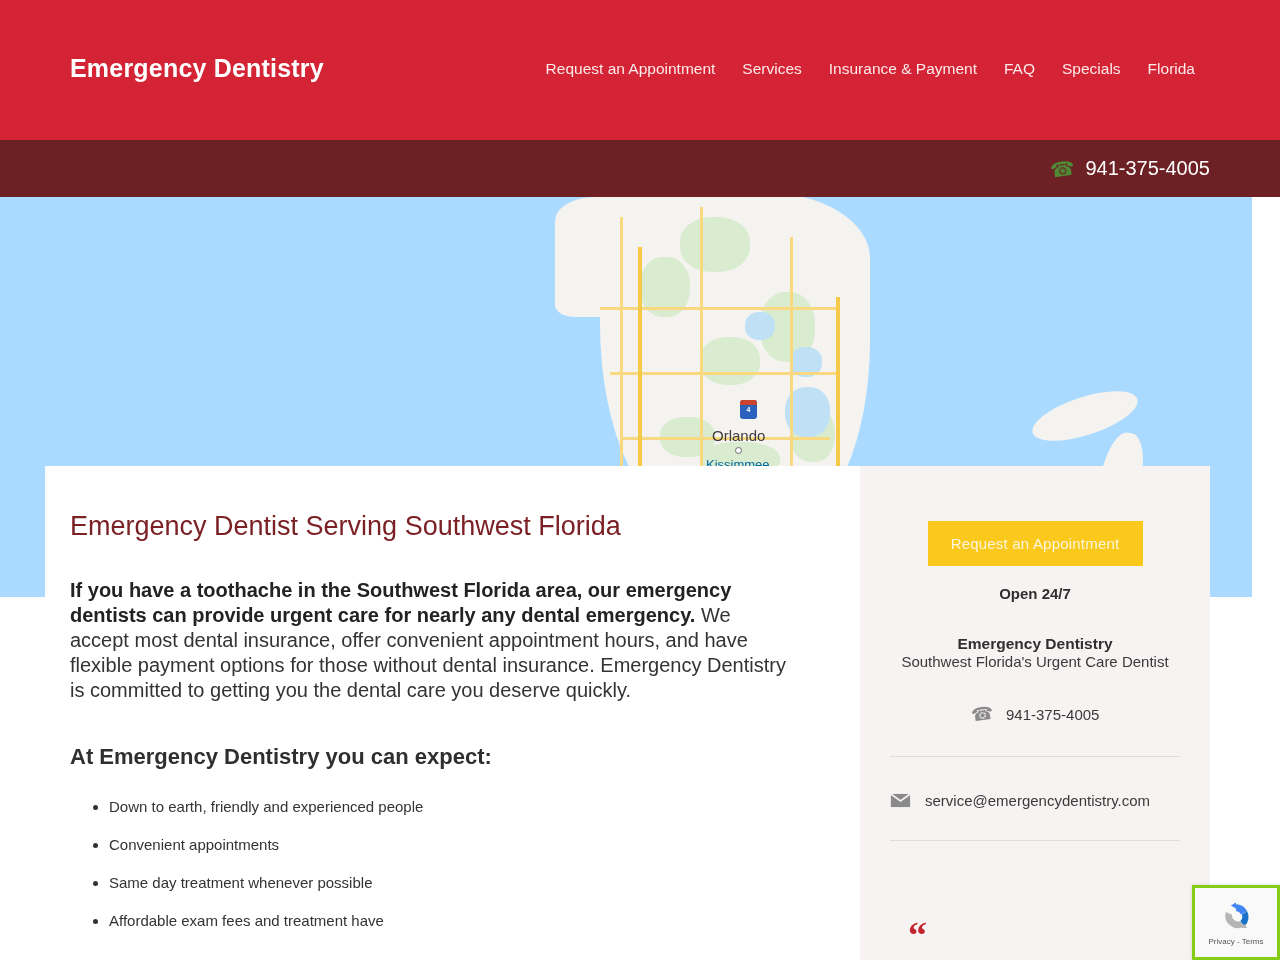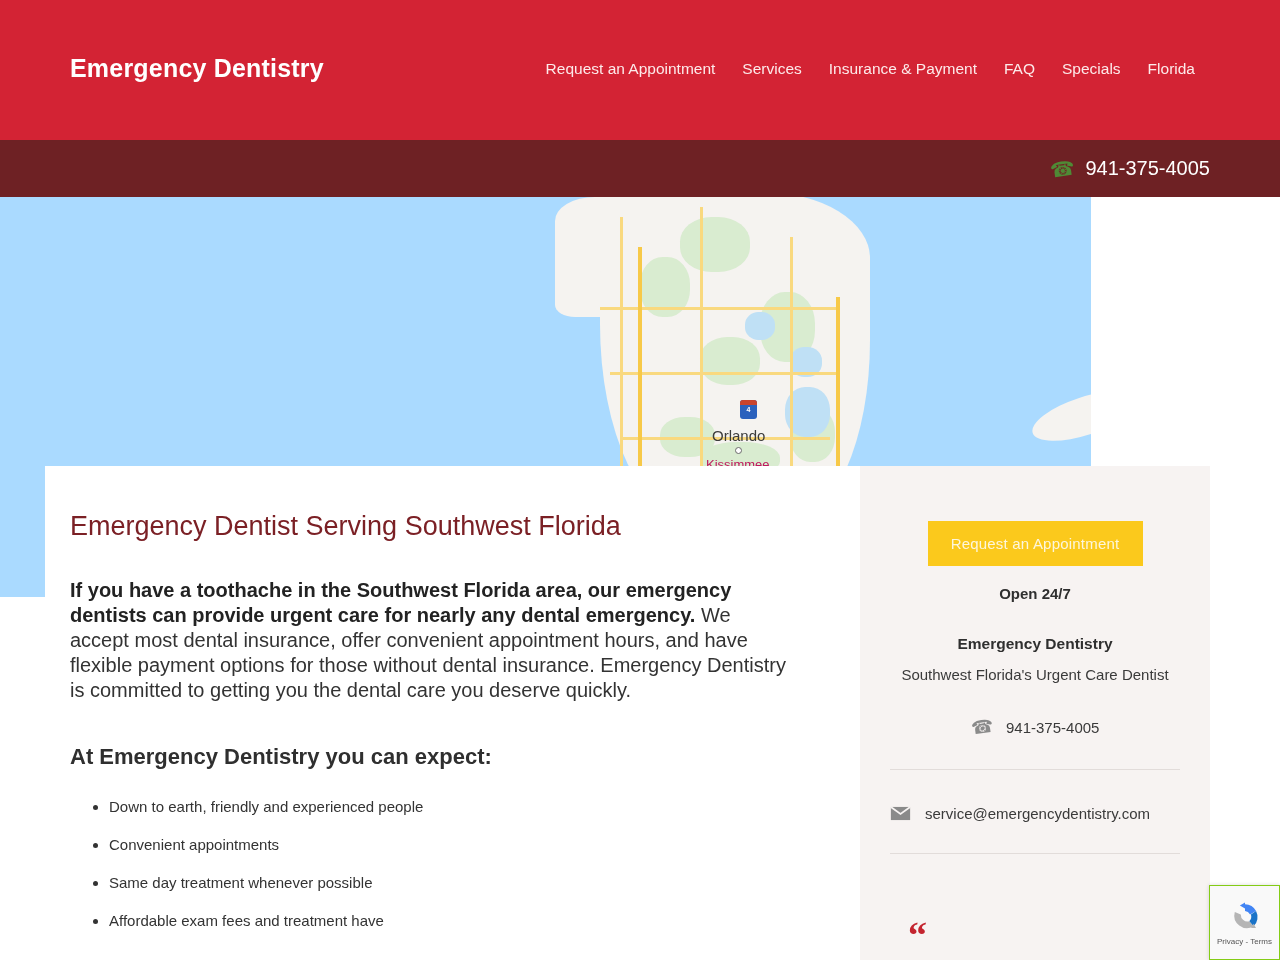--- a/index.html
+++ b/index.html
@@ -39,21 +39,21 @@
     display:flex; align-items:center; gap:11px;
   }
   .phone-glyph-green {
     color:#4f8a35; font-size:20px; display:inline-block;
     transform:scaleX(-1) rotate(8deg);
   }
   .phonebar-num { color:#ffffff; font-size:20px; white-space:nowrap; }
 
   
   .map {
-    position:absolute; left:0; top:197px; width:1091px; height:400px;
+    position:absolute; left:0; top:197px; width:1252px; height:400px;
     background:#aadaff; overflow:hidden;
   }
   .map-land {
     position:absolute; background:#f5f3f0;
   }
   .fl-peninsula {
     left:600px; top:-5px; width:270px; height:330px;
     border-radius: 45% 40% 30% 35% / 25% 20% 55% 60%;
   }
   .fl-panhandle {
@@ -66,21 +66,21 @@
     background:#f7e9c9; border-radius:40%; }
   .bahamas1 { left:1030px; top:200px; width:110px; height:38px;
     background:#f5f3f0; border-radius:50%; transform:rotate(-18deg); }
   .bahamas2 { left:1100px; top:235px; width:40px; height:100px;
     background:#f5f3f0; border-radius:45%; transform:rotate(12deg); }
   .green-patch { position:absolute; background:#d9ecd0; border-radius:45%; }
   .road { position:absolute; background:#f9d97f; }
   .road-major { position:absolute; background:#f7c948; }
 
   .city-label {
-    position:absolute; color:#be185d; font-size:13px; white-space:nowrap;
+    position:absolute; color:#0369a1; font-size:13px; white-space:nowrap;
   }
   .city-label.big { font-size:15px; color:#3c3c3c; }
   .city-dot {
     position:absolute; width:7px; height:7px; border-radius:50%;
     border:1.5px solid #6b6b6b; background:#ffffff;
   }
   .state-label {
     position:absolute; color:#a9a9a9; font-size:15px; letter-spacing:3.5px;
   }
   .marker {
@@ -130,21 +130,21 @@
     background:#fbc91c; color:#fdf6dc; border:none;
     font-size:15px; font-family:"Liberation Sans", sans-serif;
     cursor:pointer; letter-spacing:0.2px;
   }
   .open-label {
     margin-top:19px; font-size:15px; font-weight:bold; color:#2f2f2f;
   }
   .biz-name {
     margin-top:33px; font-size:15.5px; font-weight:bold; color:#2f2f2f;
   }
-  .biz-tag { margin-top:13px; font-size:15px; color:#3a3a3a;text-align:center; }
+  .biz-tag { margin-top:0; font-size:15px; color:#3a3a3a;text-align:center; }
   .sb-phone {
     margin-top:33px; display:flex; align-items:center;
     justify-content:center; gap:13px;
   }
   .phone-glyph-gray {
     color:#8a8a8a; font-size:18px; display:inline-block;
     transform:scaleX(-1) rotate(8deg);
   }
   .sb-phone-num { font-size:15px; color:#3a3a3a; }
   .divider { margin:31px 0 0 0; height:1px; background:#e2dcda; }
@@ -155,22 +155,22 @@
   .mail-icon { width:21px; height:15px; display:block; }
   .sb-email-addr { font-size:15px; color:#3a3a3a; }
   .quote-mark {
     position:absolute; left:48px; bottom:6px;
     font-size:38px; font-weight:bold; color:#c4242f;
     font-family:"Liberation Serif", serif; line-height:1;
   }
 
   
   .recaptcha {
-    position:absolute; right:0px; bottom:0px; width:71px; height:75px;
-    background:#f9f9f9; border:1px solid #84cc16;
+    position:absolute; right:0px; bottom:0px; width:88px; height:75px;
+    background:#f9f9f9; border:3px solid #84cc16;
     box-shadow:0 0 4px rgba(0,0,0,0.15);
     display:flex; flex-direction:column; align-items:center;
     justify-content:center; gap:3px;
   }
   .rc-badge { width:34px; height:34px; position:relative; }
   .rc-privacy { font-size:8px; color:#555; white-space:nowrap; }
 </style>
 </head>
 <body>
 

